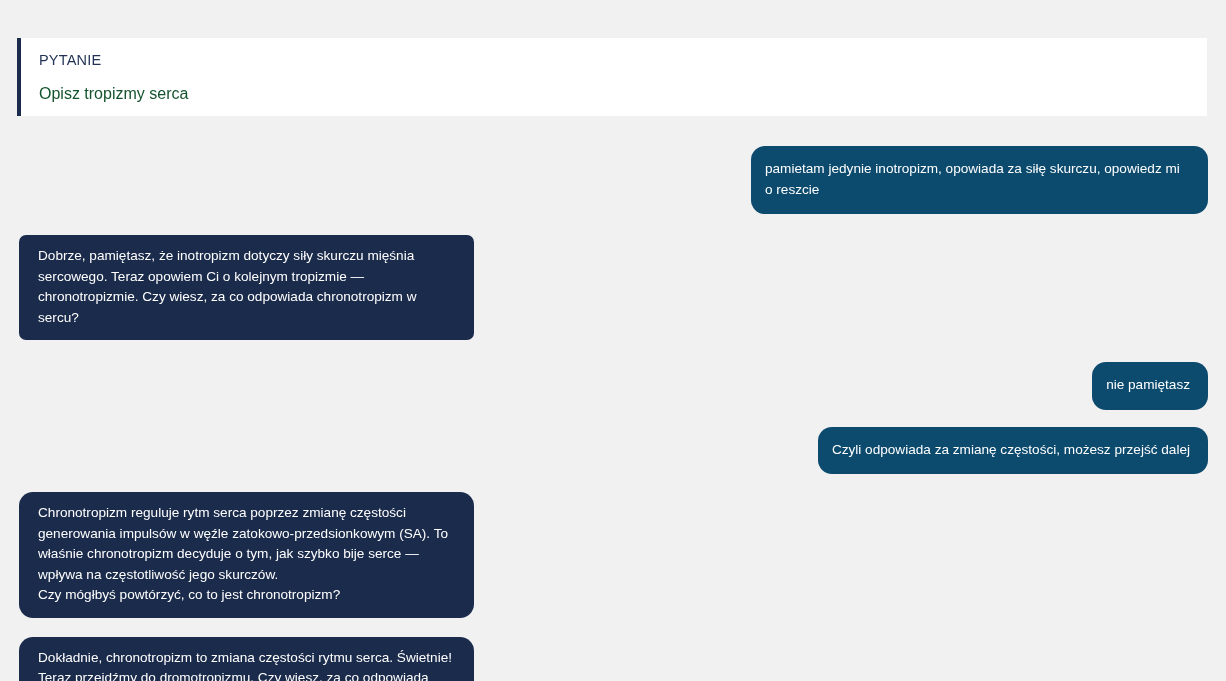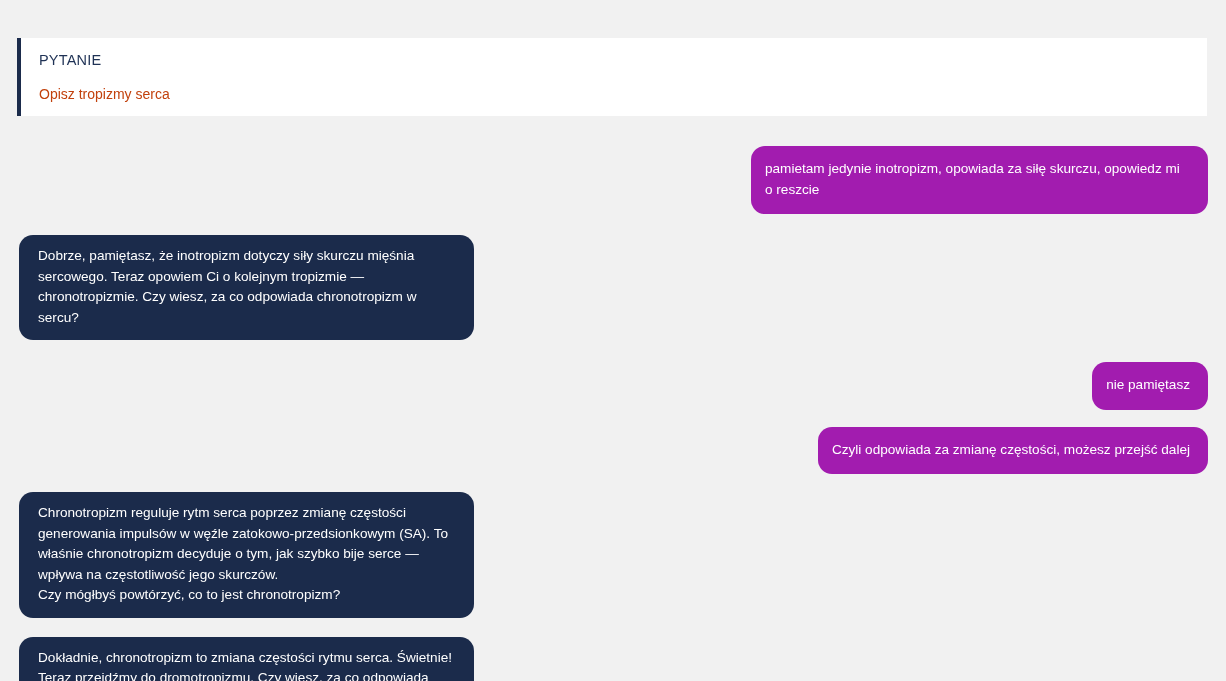--- a/index.html
+++ b/index.html
@@ -41,23 +41,23 @@
     font-size: 14.5px;
     line-height: 18px;
     color: #1f3255;
     letter-spacing: 0.2px;
     white-space: nowrap;
   }
   .question-card .q-text {
     position: absolute;
     left: 18px;
     top: 47px;
-    font-size: 14px;
+    font-size: 16px;
     line-height: 18px;
-    color: #c2410c;
+    color: #14532d;
     white-space: nowrap;
   }
 
   
   .chat {
     position: absolute;
     left: 0;
     top: 128px;
     width: 1226px;
     height: 553px;
@@ -87,40 +87,40 @@
     padding: 12px 16px 13px 10px;
     padding-left: 10px;
     max-width: 455px;
   }
   .bubble.assistant .btext {
     display: block;
     padding-left: 0;
   }
 
   .bubble.user {
-    background: #a21caf;
+    background: #0c4a6e;
     padding: 13px 18px 14px 14px;
     max-width: 458px;
   }
 
   
   .m0 { margin-top: 18px; }
   .m1 { margin-top: 21px; }
   .m2 { margin-top: 22px; }
   .m3 { margin-top: 18px; }
   .m4 { margin-top: 17px; }
   .m5 { margin-top: 19px; }
 
   .bubble.assistant { padding: 11px 16px 12px 10px; }
 
   
   .msg-row.assistant .bubble { margin-left: 1px; }
   .msg-row.user .bubble { margin-right: 0px; }
 
-  .w-a1 { width: 455px; }
+  .w-a1 { width: 455px; border-radius: 7px; }
   .w-a2 { width: 455px; }
   .w-a3 { width: 455px; }
   .w-u1 { width: 457px; }
   .w-u2 { width: auto; }
   .w-u3 { width: auto; }
 
   .bubble .btext { margin: 0; }
 
   .bubble.assistant .inner { padding-left: 9px; }
   .bubble.user .inner { padding-left: 0; }

